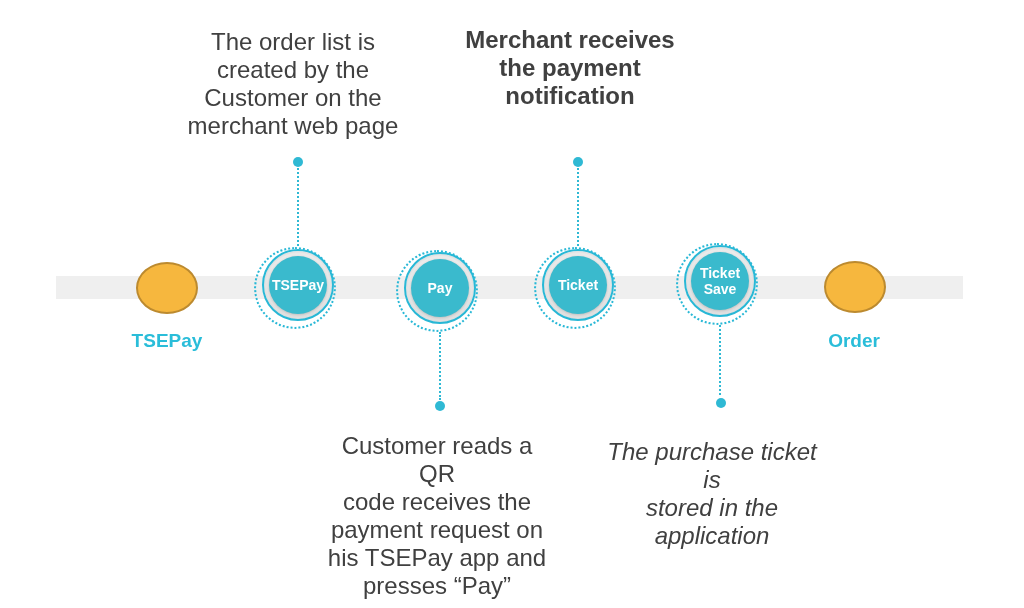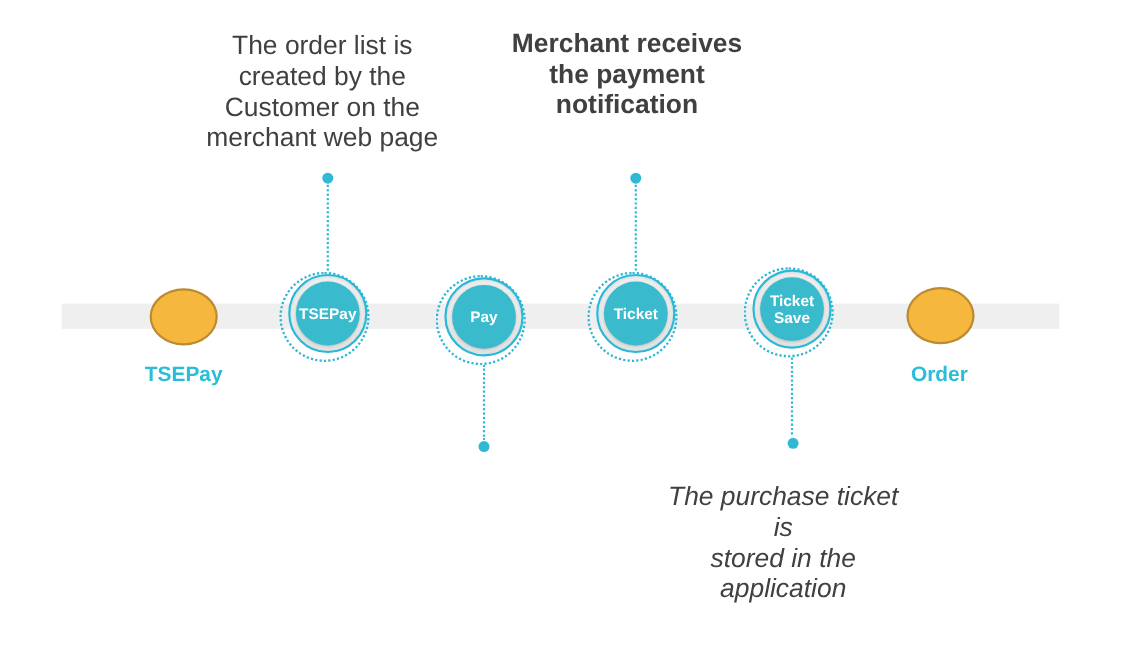--- a/index.html
+++ b/index.html
@@ -168,20 +168,25 @@
     <div class="dotring"></div>
     <div class="ring"></div>
     <div class="core">Ticket
 Save</div>
   </div>
 
   <div class="note n-order">The order list is
 created by the
 Customer on the
 merchant web page</div>
+  <div class="note n-pay">Customer reads a QR
+code receives the
+payment request on
+his TSEPay app and
+presses “Pay”</div>
   <div class="note n-notify">Merchant receives
 the payment
 notification</div>
   <div class="note n-ticket">The purchase ticket is
 stored in the
 application</div>
 
 </div>
 
 </body></html>

